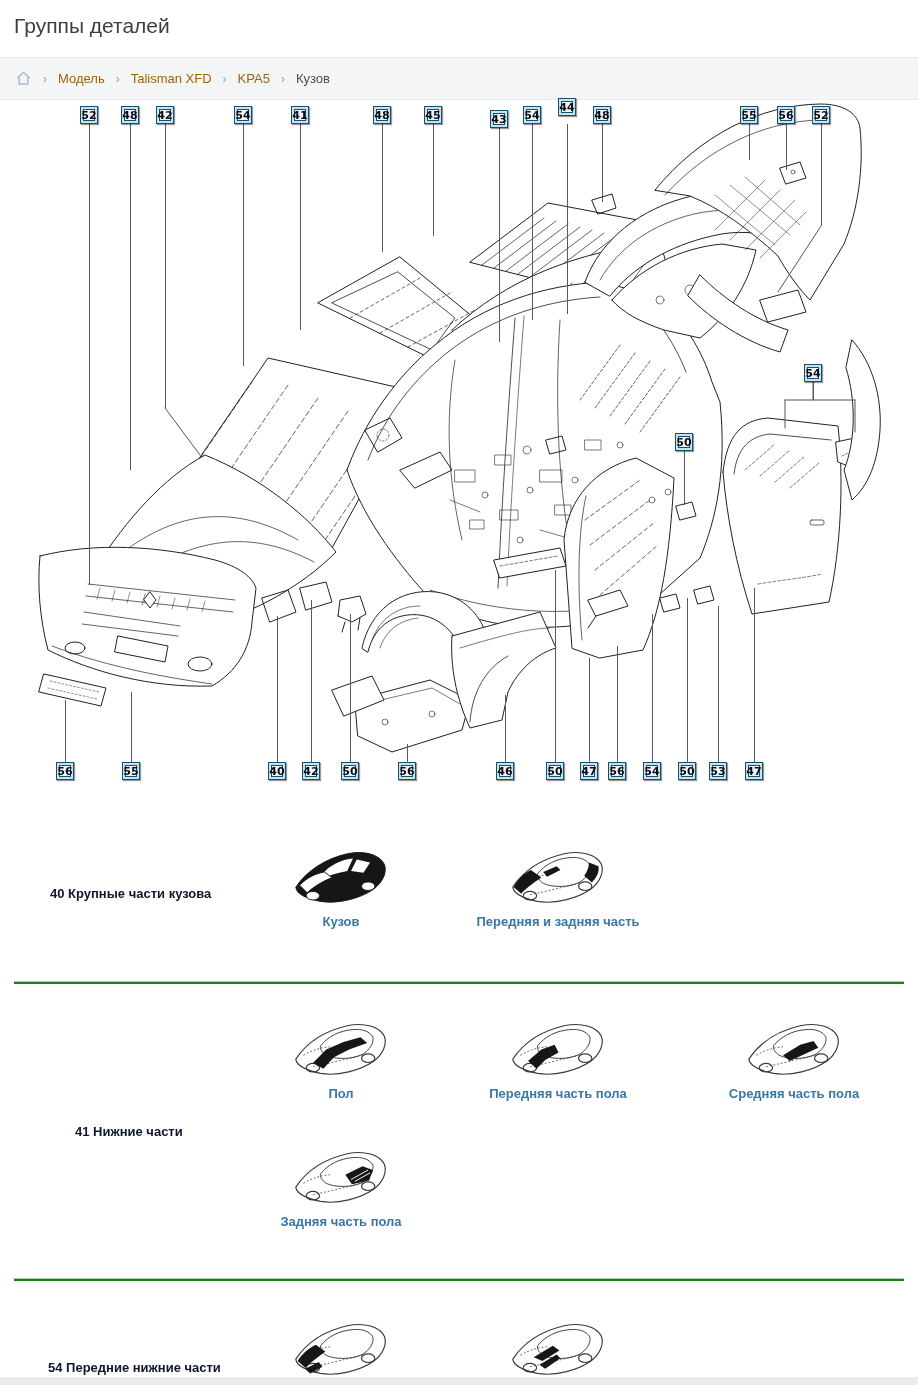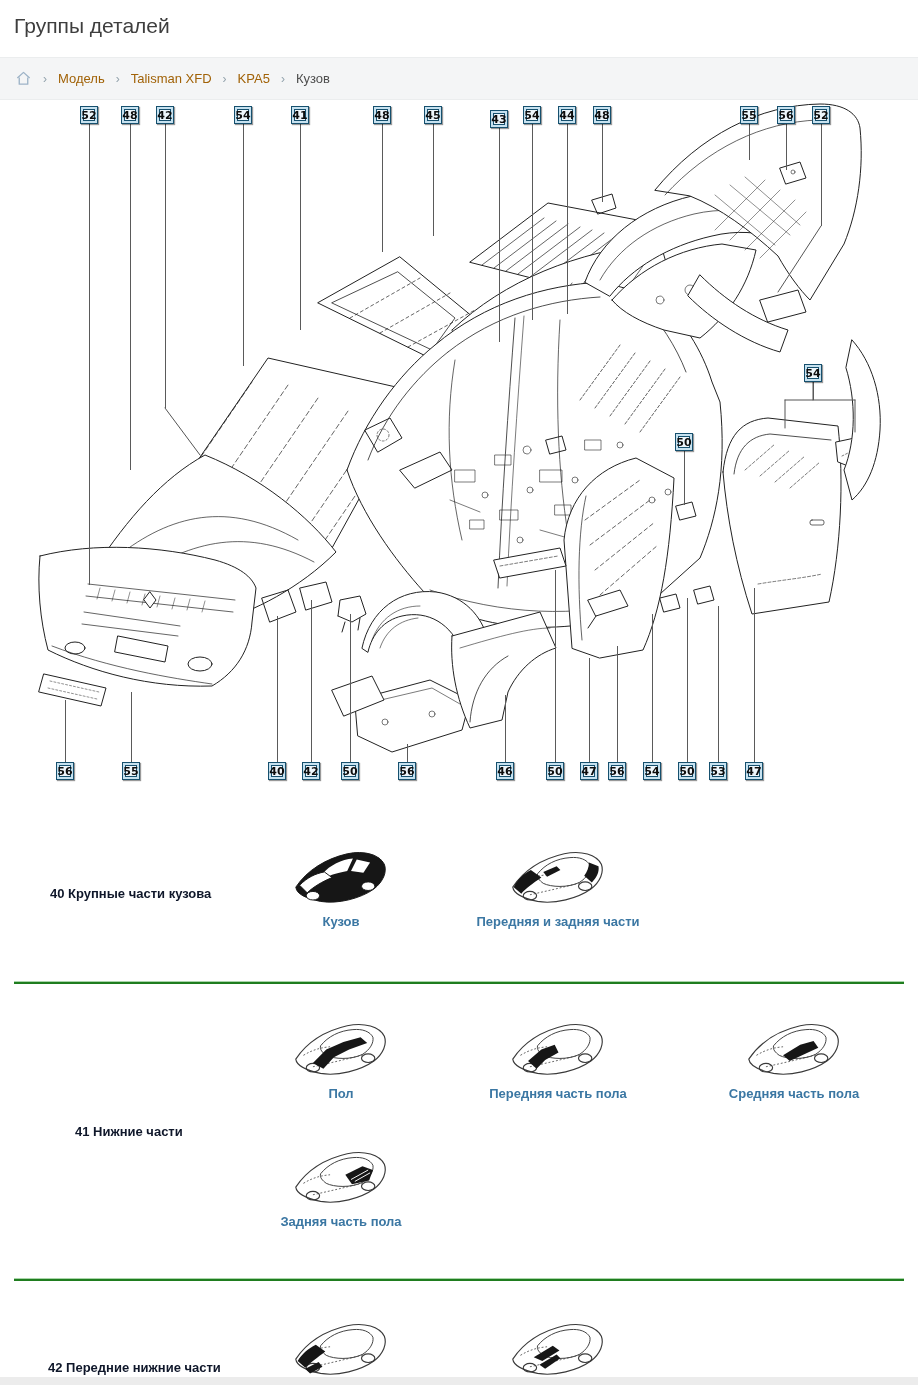--- a/index.html
+++ b/index.html
@@ -273,21 +273,21 @@
         <div class="callout-box" style="left: 291px; top: 106px;">41</div>
         <div class="callout-line" style="left: 381.5px; top: 124px; height: 128px;"></div>
         <div class="callout-box" style="left: 373px; top: 106px;">48</div>
         <div class="callout-line" style="left: 432.5px; top: 124px; height: 112px;"></div>
         <div class="callout-box" style="left: 424px; top: 106px;">45</div>
         <div class="callout-line" style="left: 498.5px; top: 124px; height: 218px;"></div>
         <div class="callout-box" style="left: 490px; top: 110px;">43</div>
         <div class="callout-line" style="left: 531.5px; top: 124px; height: 196px;"></div>
         <div class="callout-box" style="left: 523px; top: 106px;">54</div>
         <div class="callout-line" style="left: 566.5px; top: 124px; height: 190px;"></div>
-        <div class="callout-box" style="left: 558px; top: 106px;">44</div>
+        <div class="callout-box" style="left: 558px; top: 98px;">44</div>
         <div class="callout-line" style="left: 601.5px; top: 124px; height: 78px;"></div>
         <div class="callout-box" style="left: 593px; top: 106px;">48</div>
         <div class="callout-line" style="left: 748.5px; top: 124px; height: 36px;"></div>
         <div class="callout-box" style="left: 740px; top: 106px;">55</div>
         <div class="callout-line" style="left: 785.5px; top: 124px; height: 46px;"></div>
         <div class="callout-box" style="left: 777px; top: 106px;">56</div>
         <div class="callout-line" style="left: 820.5px; top: 124px; height: 102px;"></div>
         <div class="callout-box" style="left: 812px; top: 106px;">52</div>
         <div class="callout-line" style="left: 64.5px; top: 700px; height: 62px;"></div>
         <div class="callout-box" style="left: 56px; top: 762px;">56</div>
@@ -352,21 +352,21 @@
       <div class="thumb-caption">Кузов</div>
     </div>
 
     <div class="thumb-item" style="left:438px;top:830px;width:240px;">
       <svg class="thumb-img" viewBox="0 0 120 84">
         <use href="#carBase"></use>
         <path d="M13,60 C17,52 23,46 31,42 L42,50 C33,56 25,62 21,67 Z" fill="#161616"></path>
         <path d="M44,44 L58,38 L62,42 L48,49 Z" fill="#161616"></path>
         <path d="M92,34 L102,38 C103,44 100,50 95,55 L87,48 C90,44 92,39 92,34 Z" fill="#161616"></path>
       </svg>
-      <div class="thumb-caption">Передняя и задняя части</div>
+      <div class="thumb-caption">Передняя и задняя часть</div>
     </div>
   </section>
 
   <div class="green-divider" style="top:981px;"></div>
 
   <section>
     <div class="section-title" style="left:75px;top:1124px;">41 Нижние части</div>
 
     <div class="thumb-item" style="left:261px;top:1002px;width:160px;">
       <svg class="thumb-img" viewBox="0 0 120 84">
@@ -398,21 +398,21 @@
         <path d="M64,47 L82,38 L93,42 L89,53 L71,57 Z" fill="#161616"></path>
         <path d="M70,52 L88,42 M74,54 L90,45" stroke="#fff" stroke-width="1"></path>
       </svg>
       <div class="thumb-caption">Задняя часть пола</div>
     </div>
   </section>
 
   <div class="green-divider" style="top:1278px;"></div>
 
   <section>
-    <div class="section-title" style="left:48px;top:1360px;">42 Передние нижние части</div>
+    <div class="section-title" style="left:48px;top:1360px;">54 Передние нижние части</div>
 
     <div class="thumb-item" style="left:261px;top:1302px;width:160px;">
       <svg class="thumb-img" viewBox="0 0 120 84">
         <use href="#carBase"></use>
         <path d="M14,62 C18,55 25,49 33,45 L43,52 C35,58 27,64 22,69 Z" fill="#161616"></path>
         <path d="M22,70 L36,63 L40,68 L27,75 Z" fill="#161616"></path>
       </svg>
     </div>
 
     <div class="thumb-item" style="left:438px;top:1302px;width:240px;">

